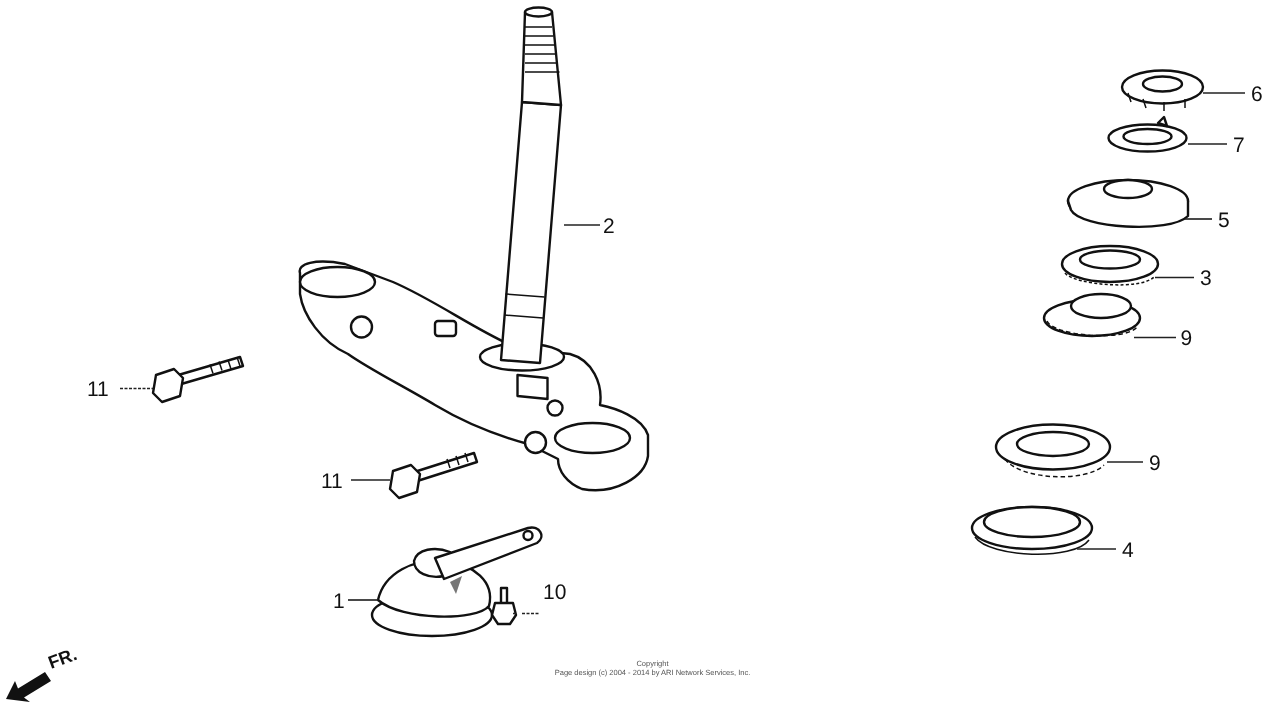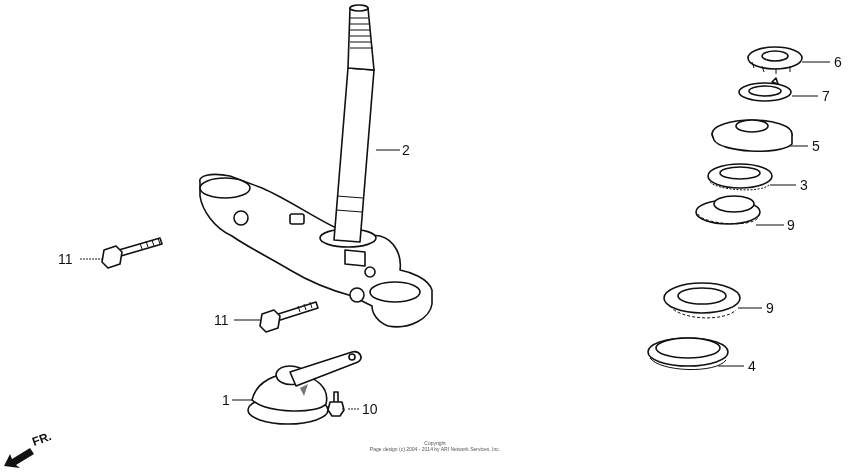--- a/index.html
+++ b/index.html
@@ -122,21 +122,21 @@
 <div class="label" style="left:834px;top:55px;">6</div>
 <div class="label" style="left:822px;top:89px;">7</div>
 <div class="label" style="left:812px;top:139px;">5</div>
 <div class="label" style="left:800px;top:178px;">3</div>
 <div class="label" style="left:787px;top:218px;">9</div>
 <div class="label" style="left:766px;top:301px;">9</div>
 <div class="label" style="left:748px;top:359px;">4</div>
 <div class="label" style="left:58px;top:252px;">11</div>
 <div class="label" style="left:214px;top:313px;">11</div>
 <div class="label" style="left:222px;top:393px;">1</div>
-<div class="label" style="left:362px;top:402px;">10</div>
+<div class="label" style="left:362px;top:387px;">10</div>
 
 <div class="fr">
   <svg width="60" height="44" viewBox="0 0 60 44">
     <path d="M2,40 L8,28 L10,33 L28,22 L32,28 L14,39 L18,42 Z" fill="#111"></path>
     <text x="32" y="20" font-size="12" font-weight="bold" font-family="Liberation Sans, sans-serif" fill="#111" transform="rotate(-20 32 20)">FR.</text>
   </svg>
 </div>
 
 <div class="copyright">
   <div>Copyright</div>

